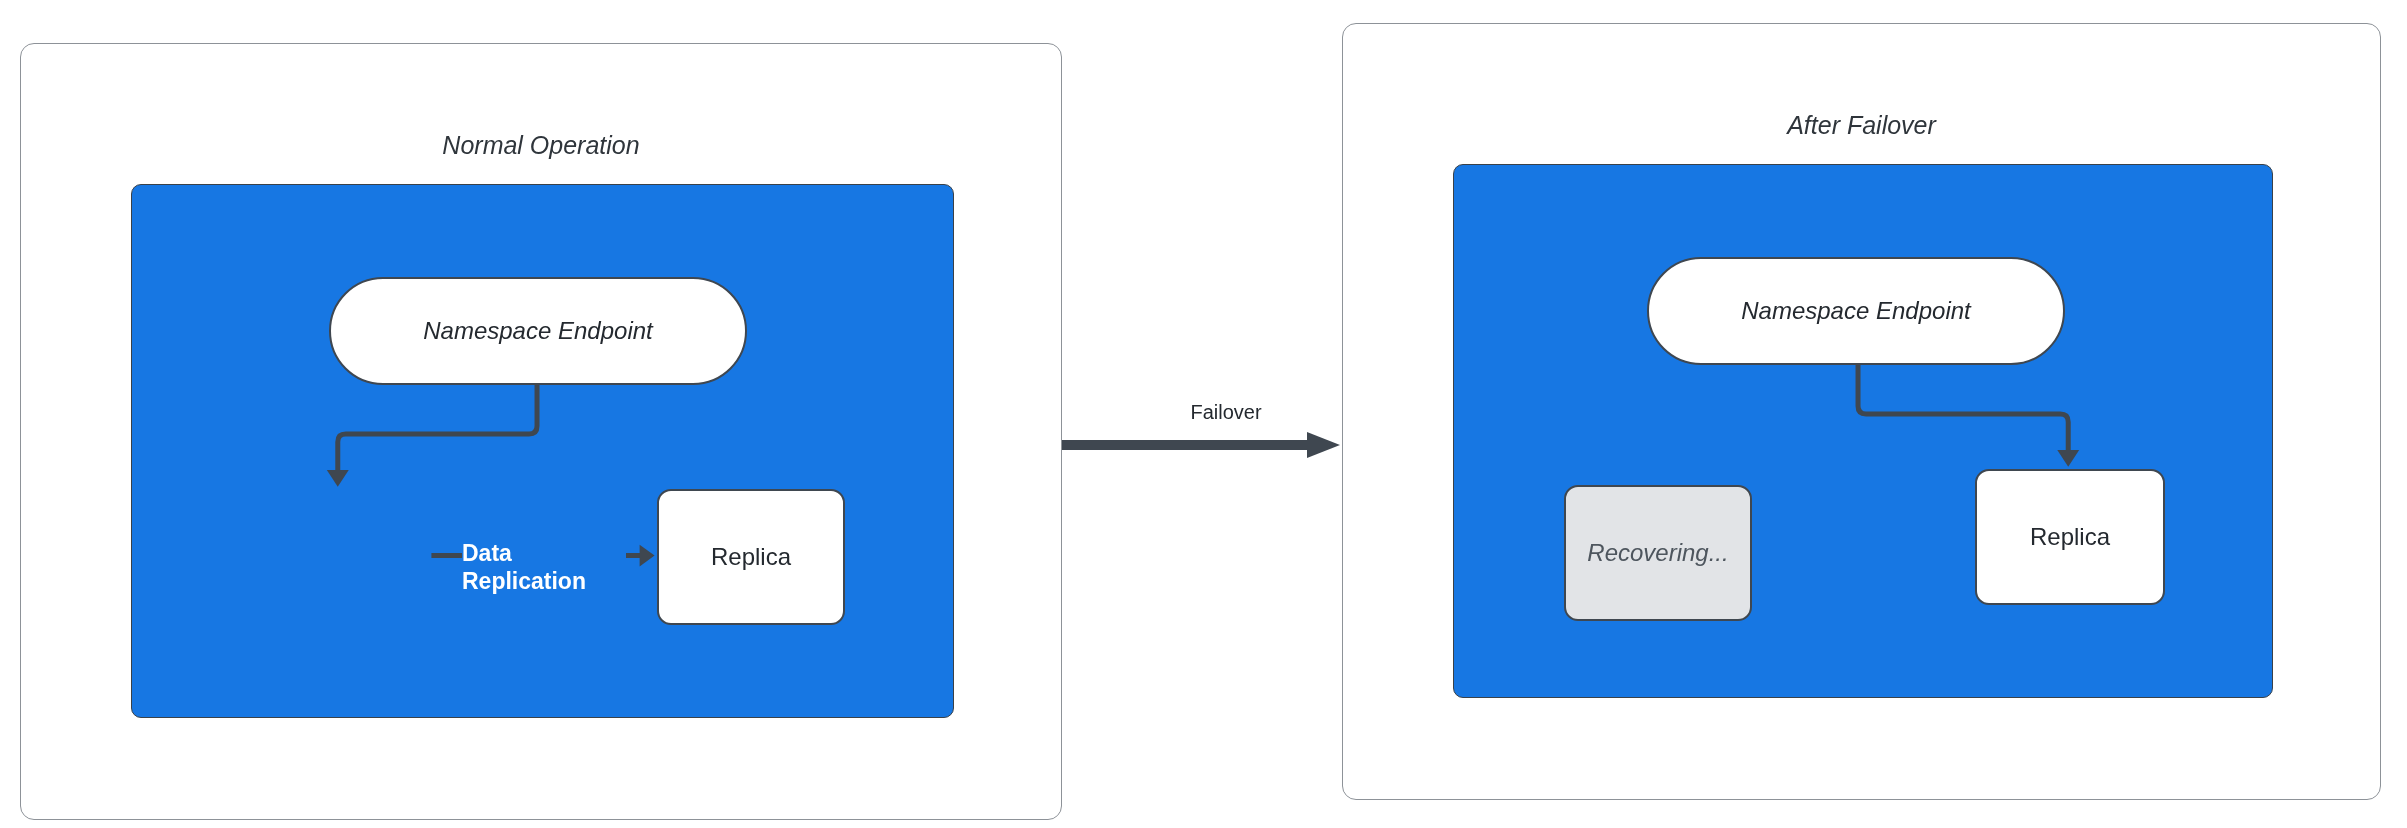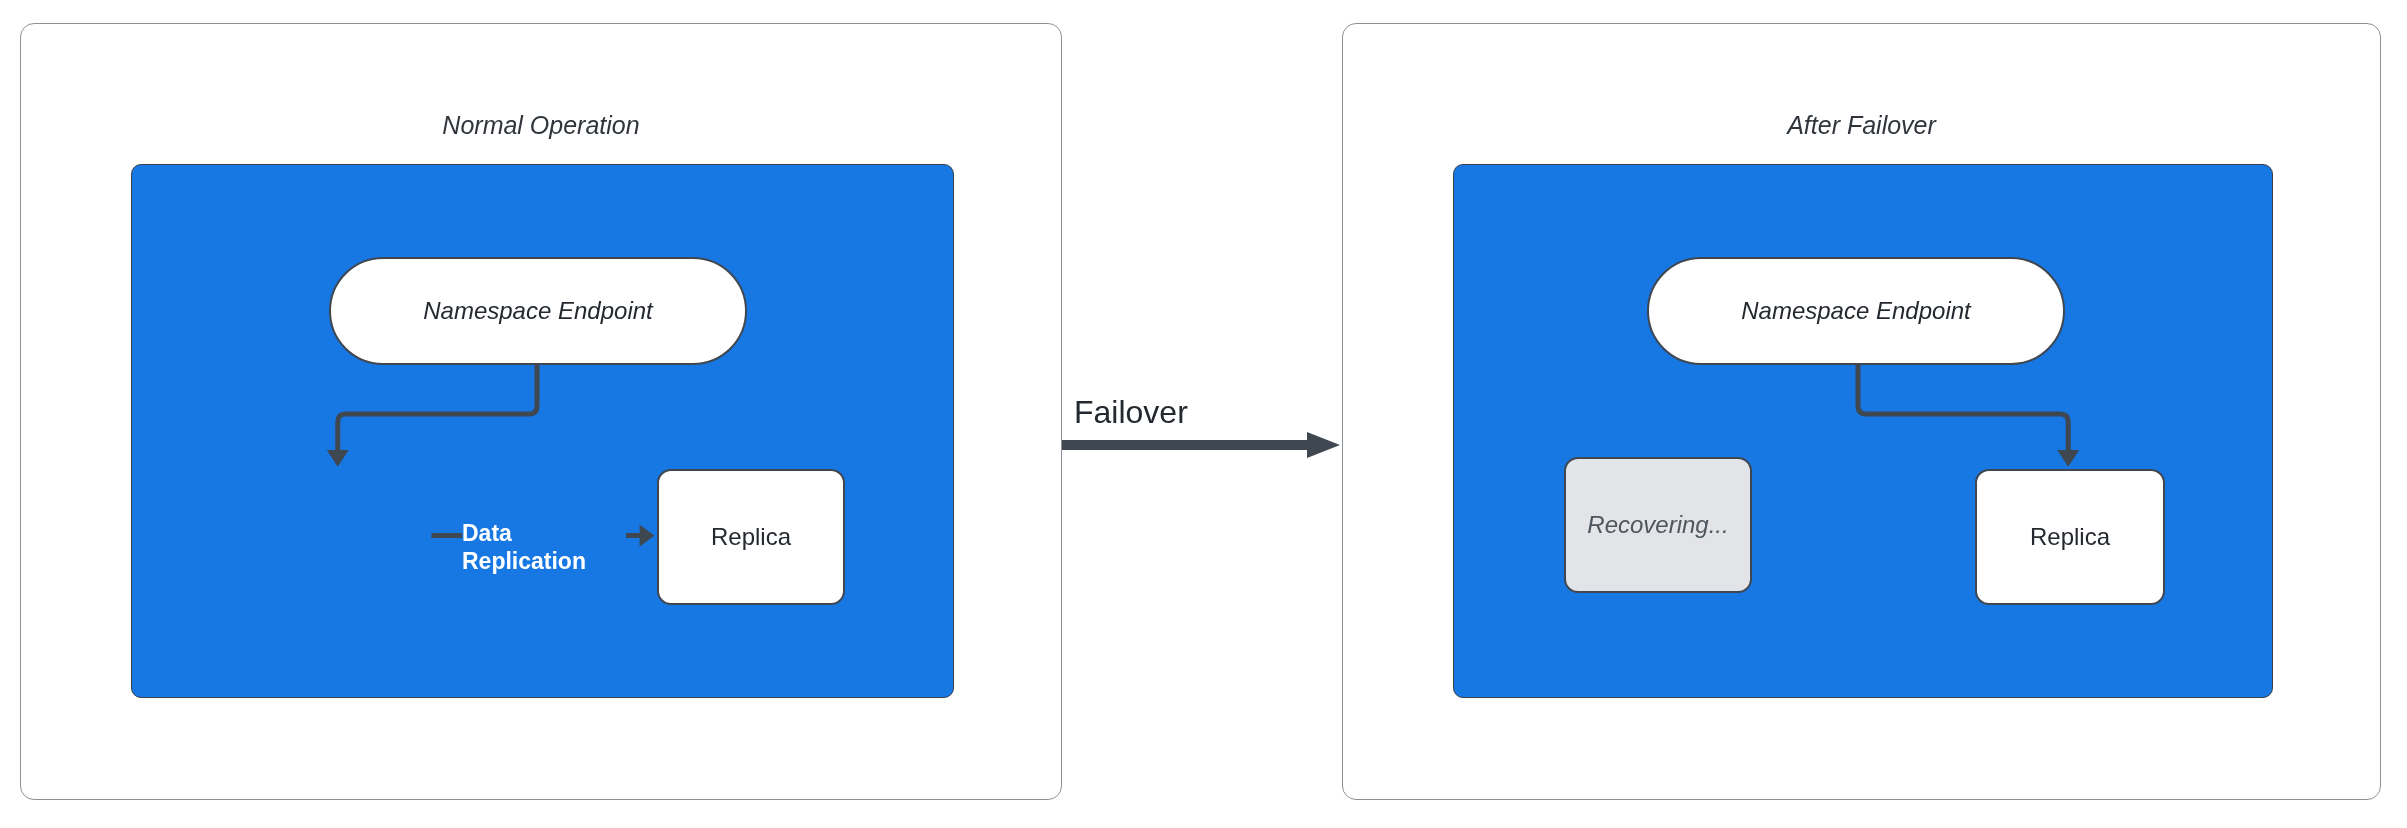--- a/index.html
+++ b/index.html
@@ -22,21 +22,21 @@
     overflow: hidden;
   }
   .panel {
     position: absolute;
     top: 23px;
     height: 777px;
     background: #ffffff;
     border: 1.5px solid var(--panel_border);
     border-radius: 14px;
   }
-  #panel-left  { left: 20px;   width: 1042px; }
+  #panel-left  { left: 20px;   width: 1042px; margin-top: 20px; }
   #panel-right { left: 1342px; width: 1039px; }
   .panel-title {
     position: absolute;
     top: 86px; left: 0; width: 100%;
     text-align: center;
     font-style: italic;
     font-size: 25px;
     line-height: 30px;
     color: var(--title_text);
   }
@@ -73,21 +73,21 @@
     line-height: 30px;
     color: var(--node_text);
     padding: 0 10px;
   }
   .pill { border-radius: 54px; font-style: italic; }
   #endpoint-left  { left: 197px; top: 92px;  width: 418px; height: 108px; }
   #primary-left   { left: 112px; top: 304px; width: 188px; height: 136px; }
   #replica-left   { left: 525px; top: 304px; width: 188px; height: 136px; }
   #endpoint-right { left: 193px; top: 92px;  width: 418px; height: 108px; }
   #recovering-right {
-    left: 110px; top: 292px; width: 188px; height: 136px;
+    left: 110px; top: 320px; width: 188px; height: 136px;
     background: var(--recovering_bg);
     color: var(--recovering_text);
     font-style: italic;
   }
   #replica-right  { left: 521px; top: 304px; width: 190px; height: 136px; }
   .edge-label {
     position: absolute;
     left: 330px; top: 354px; width: 164px; height: 28px;
     background: var(--blue);
     color: var(--label_on_blue);
@@ -96,22 +96,23 @@
     line-height: 28px;
     text-align: left;
   }
   #failover-arrow-svg {
     position: absolute;
     left: 1062px; top: 427px;
     width: 280px; height: 36px;
   }
   #failover-label {
     position: absolute;
-    left: 1074px; top: 398px; width: 200px;
-    font-size: 32px;
+    left: 1126px; top: 398px; width: 200px;
+    text-align: center;
+    font-size: 20px;
     line-height: 28px;
     color: var(--node_text);
   }
 </style>
 </head>
 <body>
 
 <div class="panel" id="panel-left">
   <div class="panel-title">Normal Operation</div>
 

